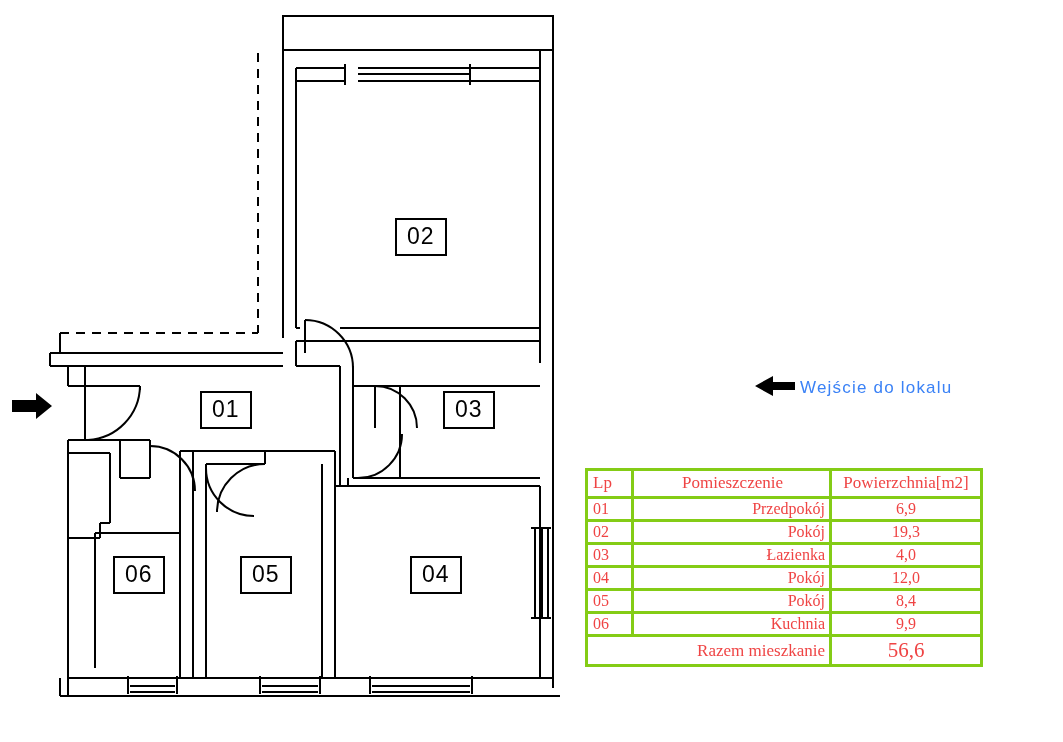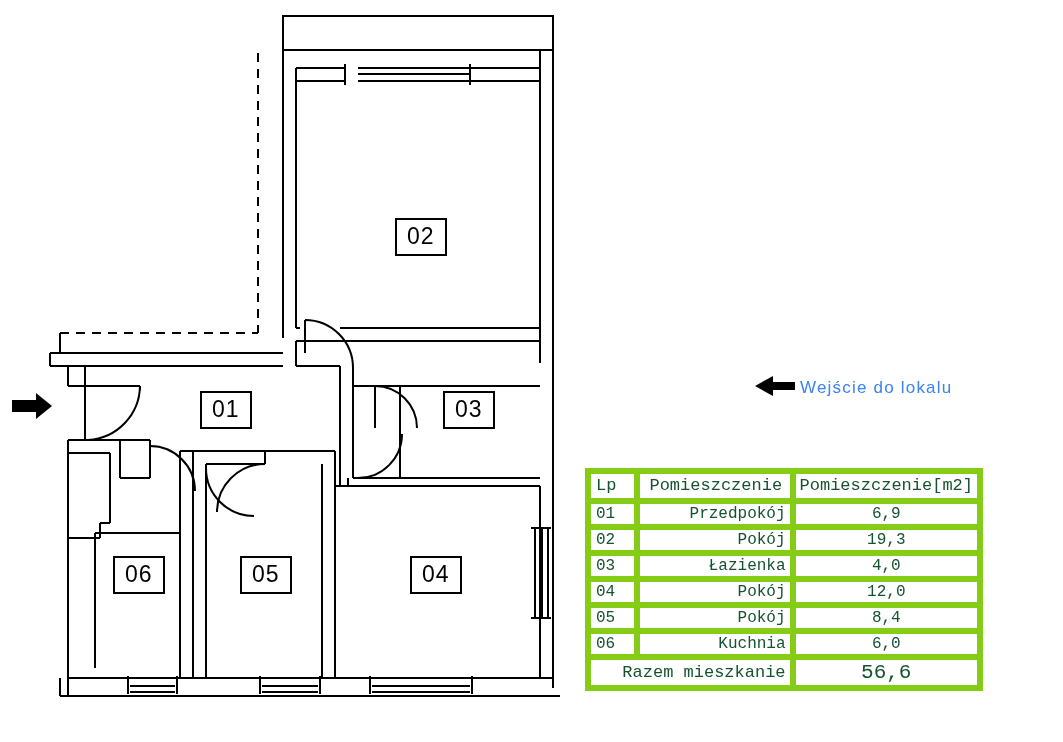--- a/index.html
+++ b/index.html
@@ -51,26 +51,26 @@
   
   #area-table {
     position: absolute;
     left: 585px;
     top: 460px;
     width: 398px;
     border-collapse: collapse;
     background: #fff;
   }
   #area-table td, #area-table th {
-    border: 6px solid #84cc16;
+    border: 3px solid #84cc16;
     font-size: 16px;
     font-weight: normal;
     padding: 1px 4px;
-    color: #14532d;
-    font-family: Liberation Mono, monospace;
+    color: #ef4444;
+    font-family: Liberation Serif, serif;
   }
   #area-table thead th {
     text-align: center;
     padding: 2px 4px 3px 4px;
     font-size: 17px;
   }
   #area-table .col-lp {
     width: 34px;
     text-align: left;
     padding-left: 5px;
@@ -253,21 +253,21 @@
   <div class="room-label" style="left:240px; top:548px;">05</div>
   <div class="room-label" style="left:113px; top:548px;">06</div>
 
   <div class="entrance-text">Wejście  do  lokalu</div>
 
   <table id="area-table">
     <thead>
       <tr>
         <th class="col-lp">Lp</th>
         <th class="col-name" style="text-align:center;">Pomieszczenie</th>
-        <th class="col-area">Pomieszczenie[m2]</th>
+        <th class="col-area">Powierzchnia[m2]</th>
       </tr>
     </thead>
     <tbody>
       <tr>
         <td class="col-lp">01</td>
         <td class="col-name">Przedpokój</td>
         <td class="col-area">6,9</td>
       </tr>
       <tr>
         <td class="col-lp">02</td>
@@ -285,21 +285,21 @@
         <td class="col-area">12,0</td>
       </tr>
       <tr>
         <td class="col-lp">05</td>
         <td class="col-name">Pokój</td>
         <td class="col-area">8,4</td>
       </tr>
       <tr>
         <td class="col-lp">06</td>
         <td class="col-name">Kuchnia</td>
-        <td class="col-area">6,0</td>
+        <td class="col-area">9,9</td>
       </tr>
       <tr class="total">
         <td class="col-name-span" colspan="2">Razem  mieszkanie</td>
         <td class="col-area">56,6</td>
       </tr>
     </tbody>
   </table>
 
 </div>
 

